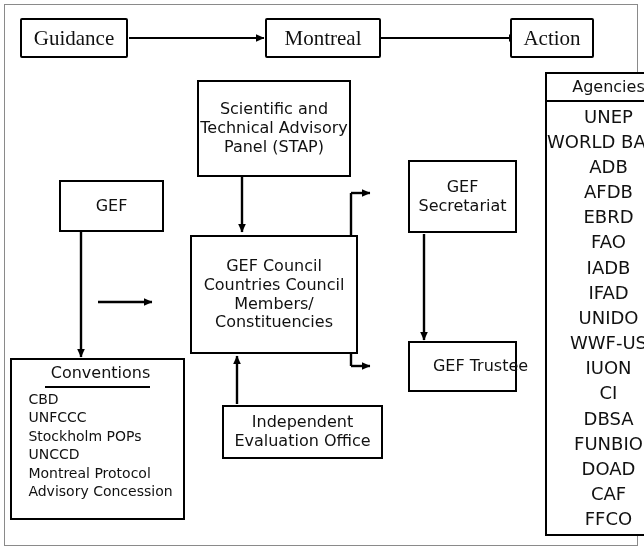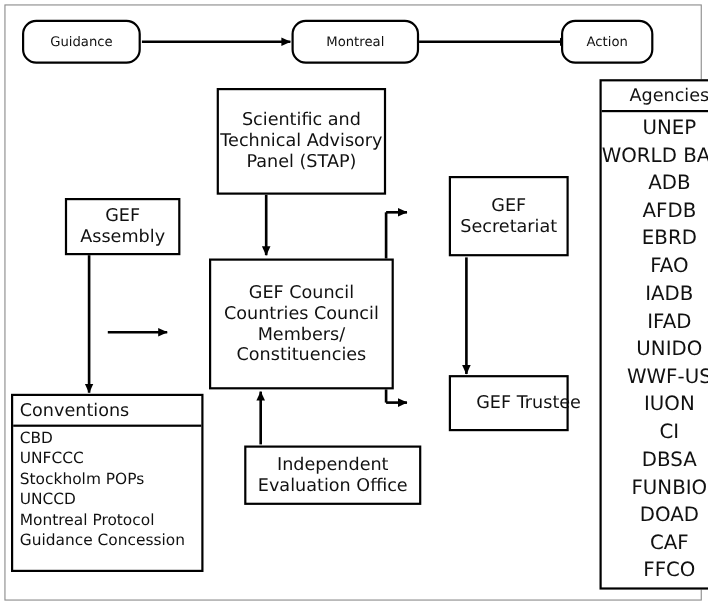--- a/index.html
+++ b/index.html
@@ -31,23 +31,24 @@
     border: 2.5px solid #000000;
     display: flex;
     flex-direction: column;
     align-items: center;
     justify-content: center;
     text-align: center;
     color: #111111;
     line-height: 1.18;
   }
   .pill {
-    border-radius: 13px;
+    border-radius: 2px;
     border-width: 2.5px;
-    font-size: 12px;
+    font-size: 21px;
+    font-family: Liberation Serif, serif;
   }
   .rect {
     font-size: 16px;
     margin-left: 32px;
   }
   .node .line {
     display: block;
     white-space: nowrap;
   }
   
@@ -173,21 +174,20 @@
   </div>
 
   <div class="node rect" style="left:165px; top:80px; width:154px; height:97px;">
     <span class="line">Scientific and</span>
     <span class="line">Technical Advisory</span>
     <span class="line">Panel (STAP)</span>
   </div>
 
   <div class="node rect" style="left:27px; top:180px; width:105px; height:52px;">
     <span class="line">GEF</span>
-    <span class="line">Assembly</span>
   </div>
 
   <div class="node rect" style="left:158px; top:235px; width:168px; height:119px;">
     <span class="line">GEF Council</span>
     <span class="line">Countries Council</span>
     <span class="line">Members/</span>
     <span class="line">Constituencies</span>
   </div>
 
   <div class="node rect" style="left:190px; top:405px; width:161px; height:54px;">
@@ -197,29 +197,29 @@
 
   <div class="node rect" style="left:376px; top:160px; width:109px; height:73px;">
     <span class="line">GEF</span>
     <span class="line">Secretariat</span>
   </div>
 
   <div class="node rect" style="left:376px; top:341px; width:109px; height:51px;padding-left:36px;">
     <span class="line">GEF Trustee</span>
   </div>
 
-  <div class="listbox" id="conventions" style="left:10px; top:358px; width:175px; height:162px;">
+  <div class="listbox" id="conventions" style="left:10px; top:358px; width:175px; height:162px;align-items:center;">
     <div class="hdr left">Conventions</div>
     <div class="items left-align">
       <div class="item">CBD</div>
       <div class="item">UNFCCC</div>
       <div class="item">Stockholm POPs</div>
       <div class="item">UNCCD</div>
       <div class="item">Montreal Protocol</div>
-      <div class="item">Guidance Concession</div>
+      <div class="item">Advisory Concession</div>
     </div>
   </div>
 
   <div class="listbox" id="agencies" style="left:501px; top:72px; width:127px; height:464px;margin-left:44px;">
     <div class="hdr">Agencies</div>
     <div class="items">
       <div class="item">UNEP</div>
       <div class="item">WORLD BANK</div>
       <div class="item">ADB</div>
       <div class="item">AFDB</div>

